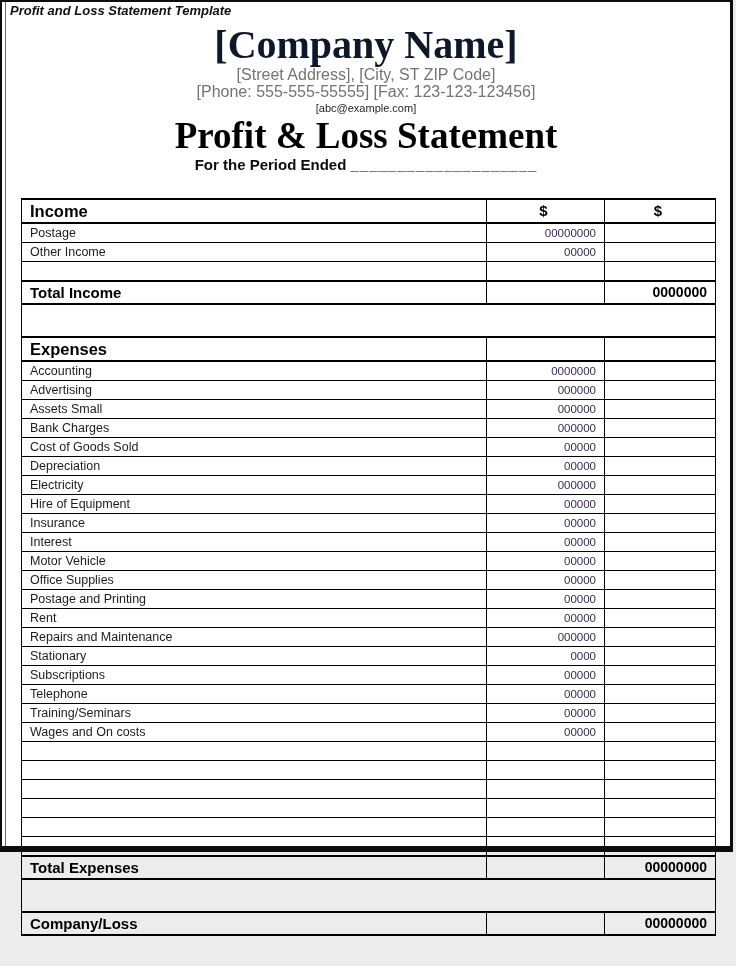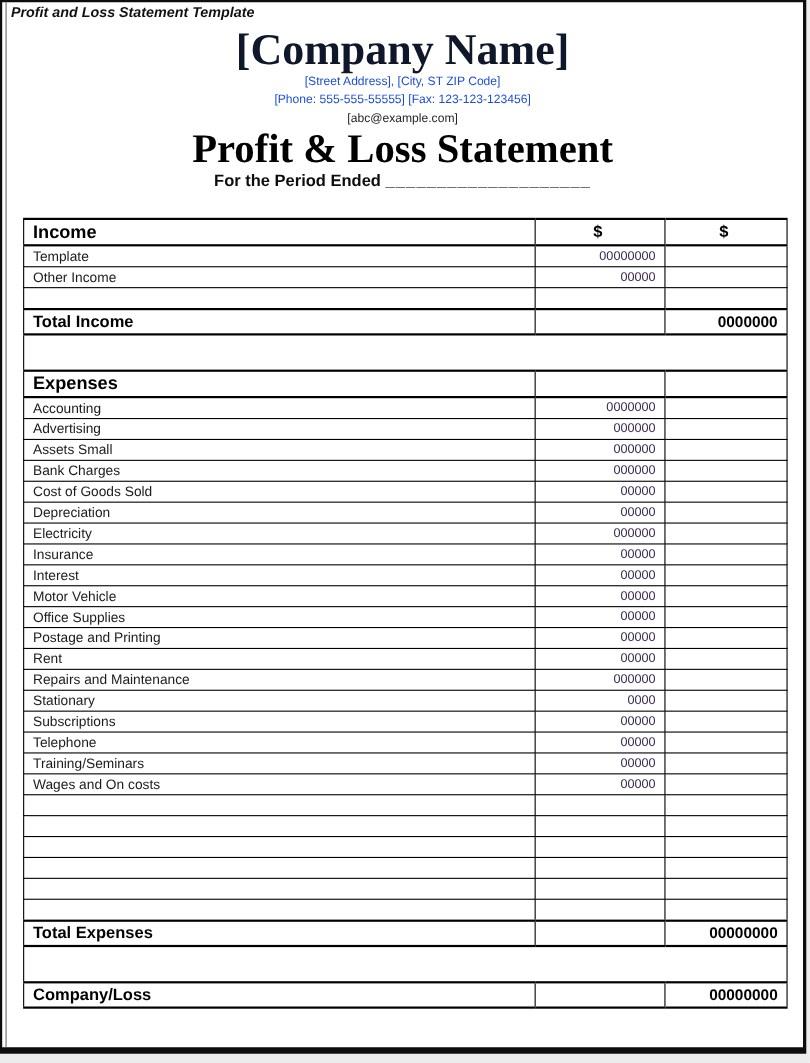--- a/index.html
+++ b/index.html
@@ -1,27 +1,27 @@
 <!DOCTYPE html>
 <html><head>
 <meta charset="utf-8">
 <style>
   html,body{margin:0;padding:0;background:#ececec;}
   body{width:736px;height:966px;position:relative;font-family:"Liberation Sans",sans-serif;}
   .page{
-    position:absolute;left:0;top:0;width:733px;height:958px;box-sizing:border-box;
+    position:absolute;left:0;top:0;width:733px;height:852px;box-sizing:border-box;
     background:#fff;border:2px solid #0d0d0d;border-right-width:3px;border-bottom-width:6px;
   }
   .page::before{content:"";position:absolute;left:3px;top:0;bottom:0;width:1px;background:#6a6a6a;}
   .top-label{
     position:absolute;left:8px;top:1px;font-size:13px;font-weight:bold;font-style:italic;color:#111;
   }
   .doc-header{position:absolute;left:0;right:0;top:22px;text-align:center;color:#1a1a1a;}
   .company{font-family:"Liberation Serif",serif;font-weight:bold;font-size:40px;line-height:42px;color:#0f172a;}
-  .addr{font-size:11px;line-height:17px;color:#1d4ed8;}
+  .addr{font-size:16px;line-height:17px;color:#737373;}
   .email{font-size:11px;line-height:16px;color:#262626;}
   .doc-title{font-family:"Liberation Serif",serif;font-weight:bold;font-size:37px;line-height:36px;margin-top:2px;color:#000;}
   .period{font-size:15px;font-weight:bold;margin-top:2px;color:#0d0d0d;}
   .period .blank{letter-spacing:1px;}
   table.pl{
     position:absolute;left:19px;top:196px;width:694px;
     border-collapse:collapse;table-layout:fixed;
     border:1px solid #000000;
   }
   td{border:1px solid #000;overflow:hidden;white-space:nowrap;box-sizing:content-box;}
@@ -64,21 +64,21 @@
       <col style="width:118px">
       <col style="width:111px">
     </colgroup>
     <tbody>
         <tr class="r-section_header">
           <td class="c-label">Income</td>
           <td class="c-amount">$</td>
           <td class="c-total">$</td>
         </tr>
         <tr class="r-item">
-          <td class="c-label">Template</td>
+          <td class="c-label">Postage</td>
           <td class="c-amount">00000000</td>
           <td class="c-total"></td>
         </tr>
         <tr class="r-item">
           <td class="c-label">Other Income</td>
           <td class="c-amount">00000</td>
           <td class="c-total"></td>
         </tr>
         <tr class="r-item">
           <td class="c-label"></td>
@@ -127,20 +127,25 @@
           <td class="c-label">Depreciation</td>
           <td class="c-amount">00000</td>
           <td class="c-total"></td>
         </tr>
         <tr class="r-item">
           <td class="c-label">Electricity</td>
           <td class="c-amount">000000</td>
           <td class="c-total"></td>
         </tr>
         <tr class="r-item">
+          <td class="c-label">Hire of Equipment</td>
+          <td class="c-amount">00000</td>
+          <td class="c-total"></td>
+        </tr>
+        <tr class="r-item">
           <td class="c-label">Insurance</td>
           <td class="c-amount">00000</td>
           <td class="c-total"></td>
         </tr>
         <tr class="r-item">
           <td class="c-label">Interest</td>
           <td class="c-amount">00000</td>
           <td class="c-total"></td>
         </tr>
         <tr class="r-item">

